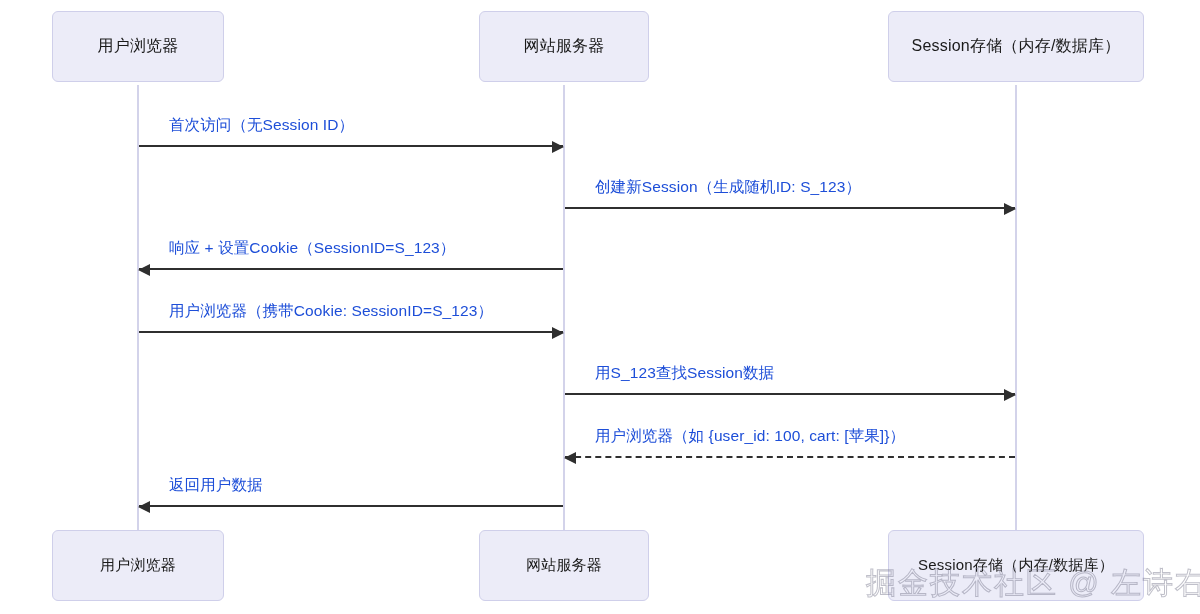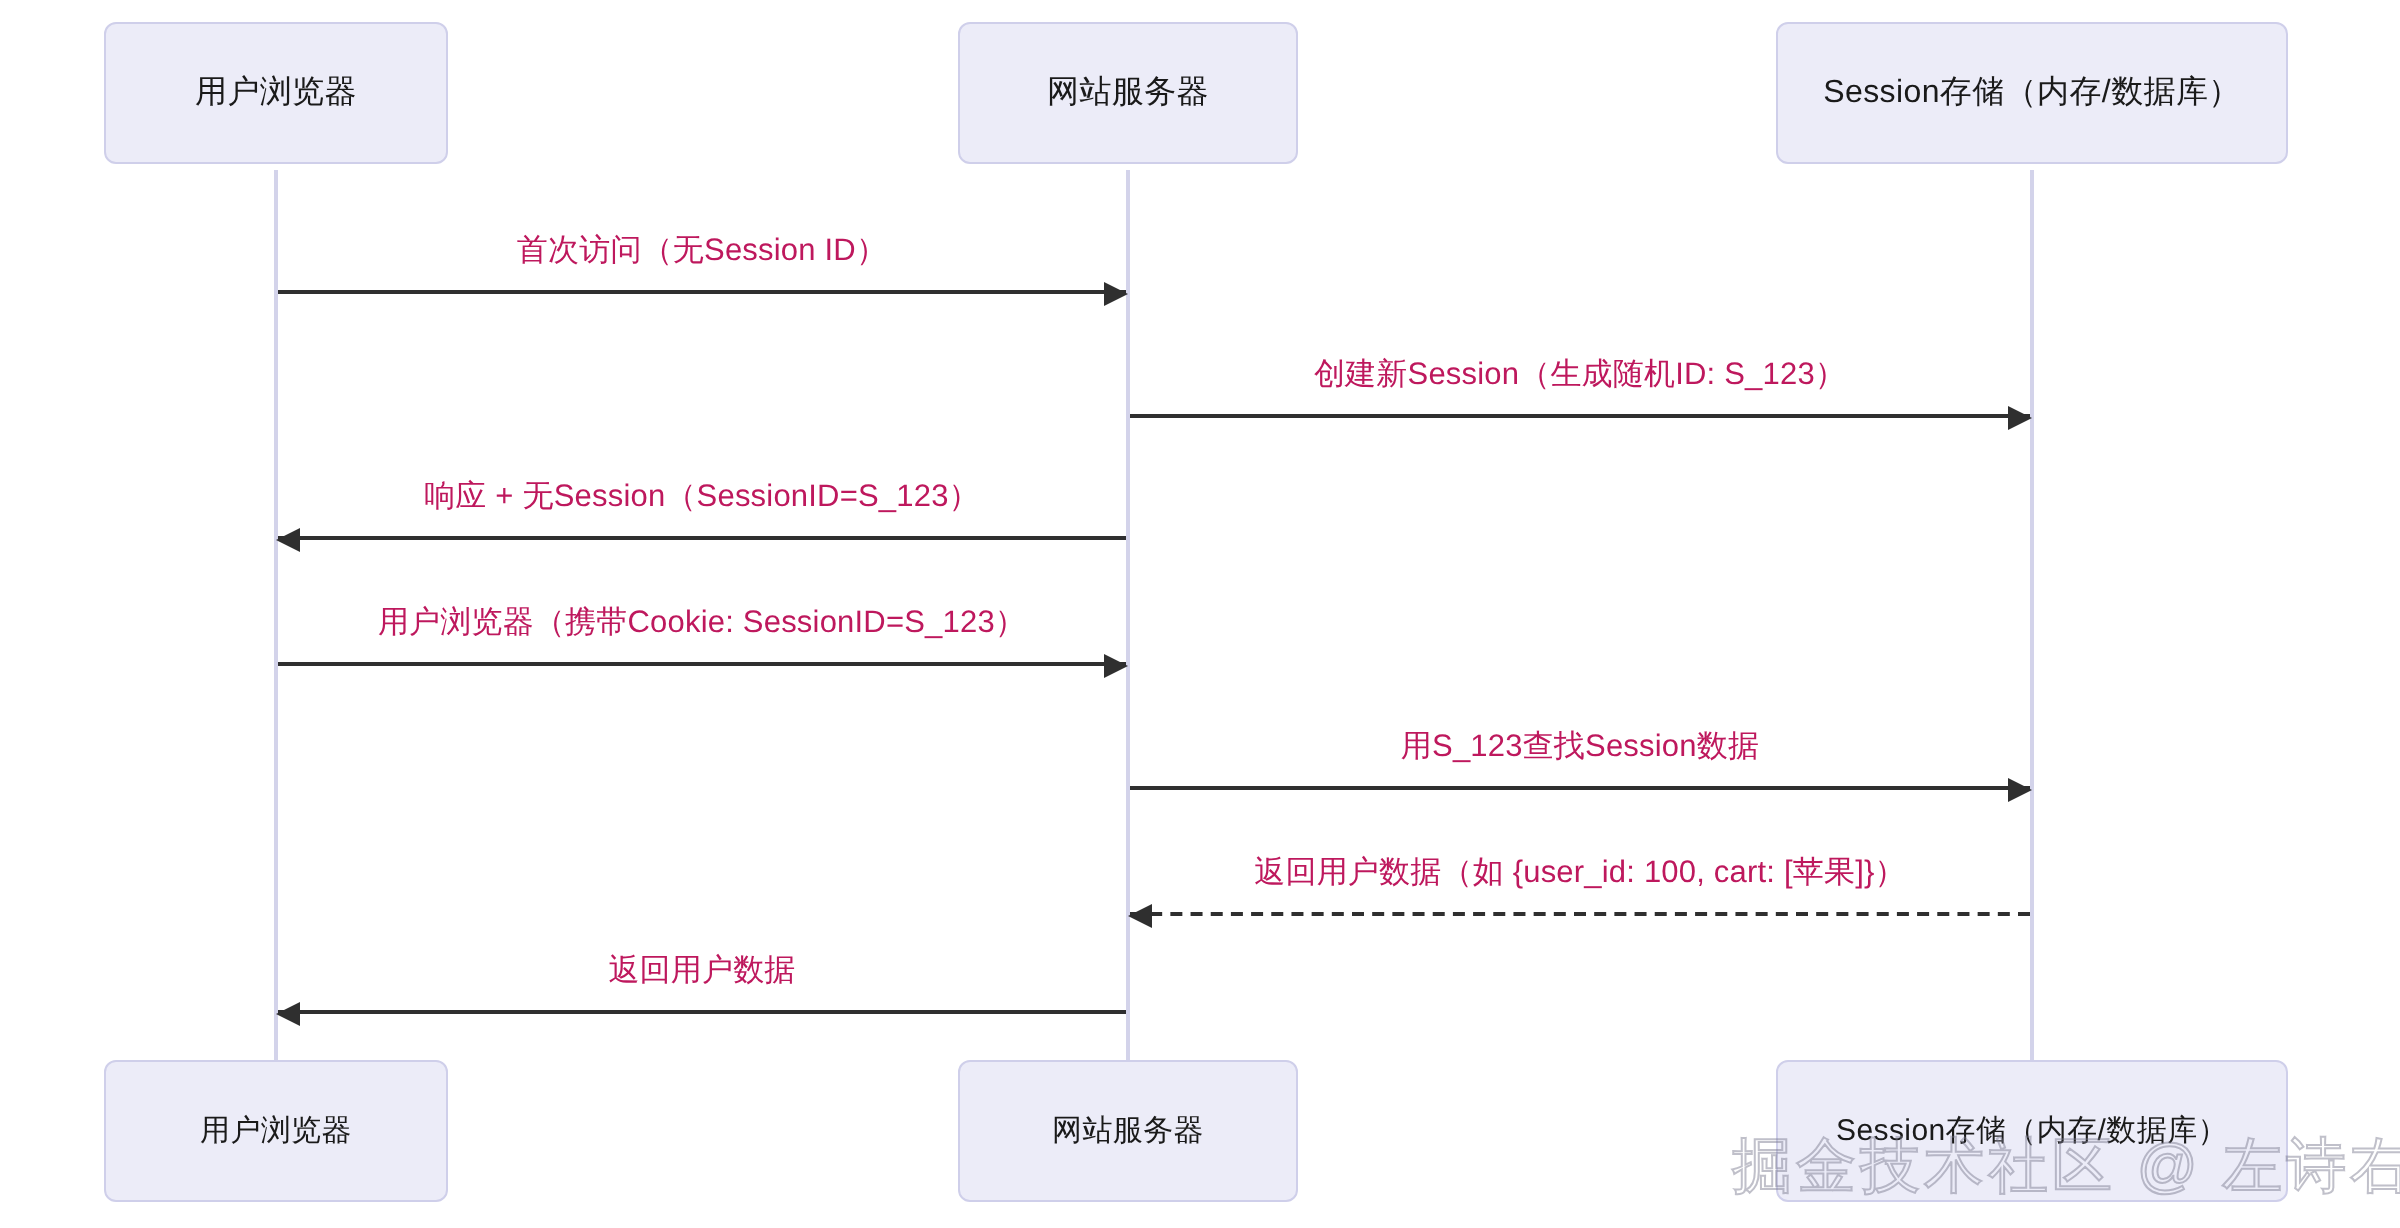--- a/index.html
+++ b/index.html
@@ -49,25 +49,26 @@
   
   .message {
     position: absolute;
     z-index: 2;
     height: 0;
   }
   .msg-label {
     position: absolute;
     bottom: 9px;
     width: 100%;
-    text-align: center;
+    text-align: left;
     font-size: 15.5px;
-    color: #be185d;
+    color: #1d4ed8;
     white-space: nowrap;
     letter-spacing: 0.1px;
+    padding-left: 30px;
   }
   .msg-line {
     position: absolute;
     left: 0;
     top: 0;
     width: 100%;
     height: 0;
     border-top: 2px solid #2f2f2f;
   }
   .msg-line.dashed {
@@ -131,42 +132,42 @@
   </div>
 
   <div class="message" style="left:565px; top:207px; width:450px;">
     <div class="msg-label">创建新Session（生成随机ID: S_123）</div>
     <div class="msg-line">
       <span class="arrow-head right"></span>
     </div>
   </div>
 
   <div class="message" style="left:139px; top:268px; width:424px;">
-    <div class="msg-label">响应 + 无Session（SessionID=S_123）</div>
+    <div class="msg-label">响应 + 设置Cookie（SessionID=S_123）</div>
     <div class="msg-line">
       <span class="arrow-head left"></span>
     </div>
   </div>
 
   <div class="message" style="left:139px; top:331px; width:424px;">
     <div class="msg-label">用户浏览器（携带Cookie: SessionID=S_123）</div>
     <div class="msg-line">
       <span class="arrow-head right"></span>
     </div>
   </div>
 
   <div class="message" style="left:565px; top:393px; width:450px;">
     <div class="msg-label">用S_123查找Session数据</div>
     <div class="msg-line">
       <span class="arrow-head right"></span>
     </div>
   </div>
 
   <div class="message" style="left:565px; top:456px; width:450px;">
-    <div class="msg-label">返回用户数据（如 {user_id: 100, cart: [苹果]}）</div>
+    <div class="msg-label">用户浏览器（如 {user_id: 100, cart: [苹果]}）</div>
     <div class="msg-line dashed">
       <span class="arrow-head left"></span>
     </div>
   </div>
 
   <div class="message" style="left:139px; top:505px; width:424px;">
     <div class="msg-label">返回用户数据</div>
     <div class="msg-line">
       <span class="arrow-head left"></span>
     </div>

